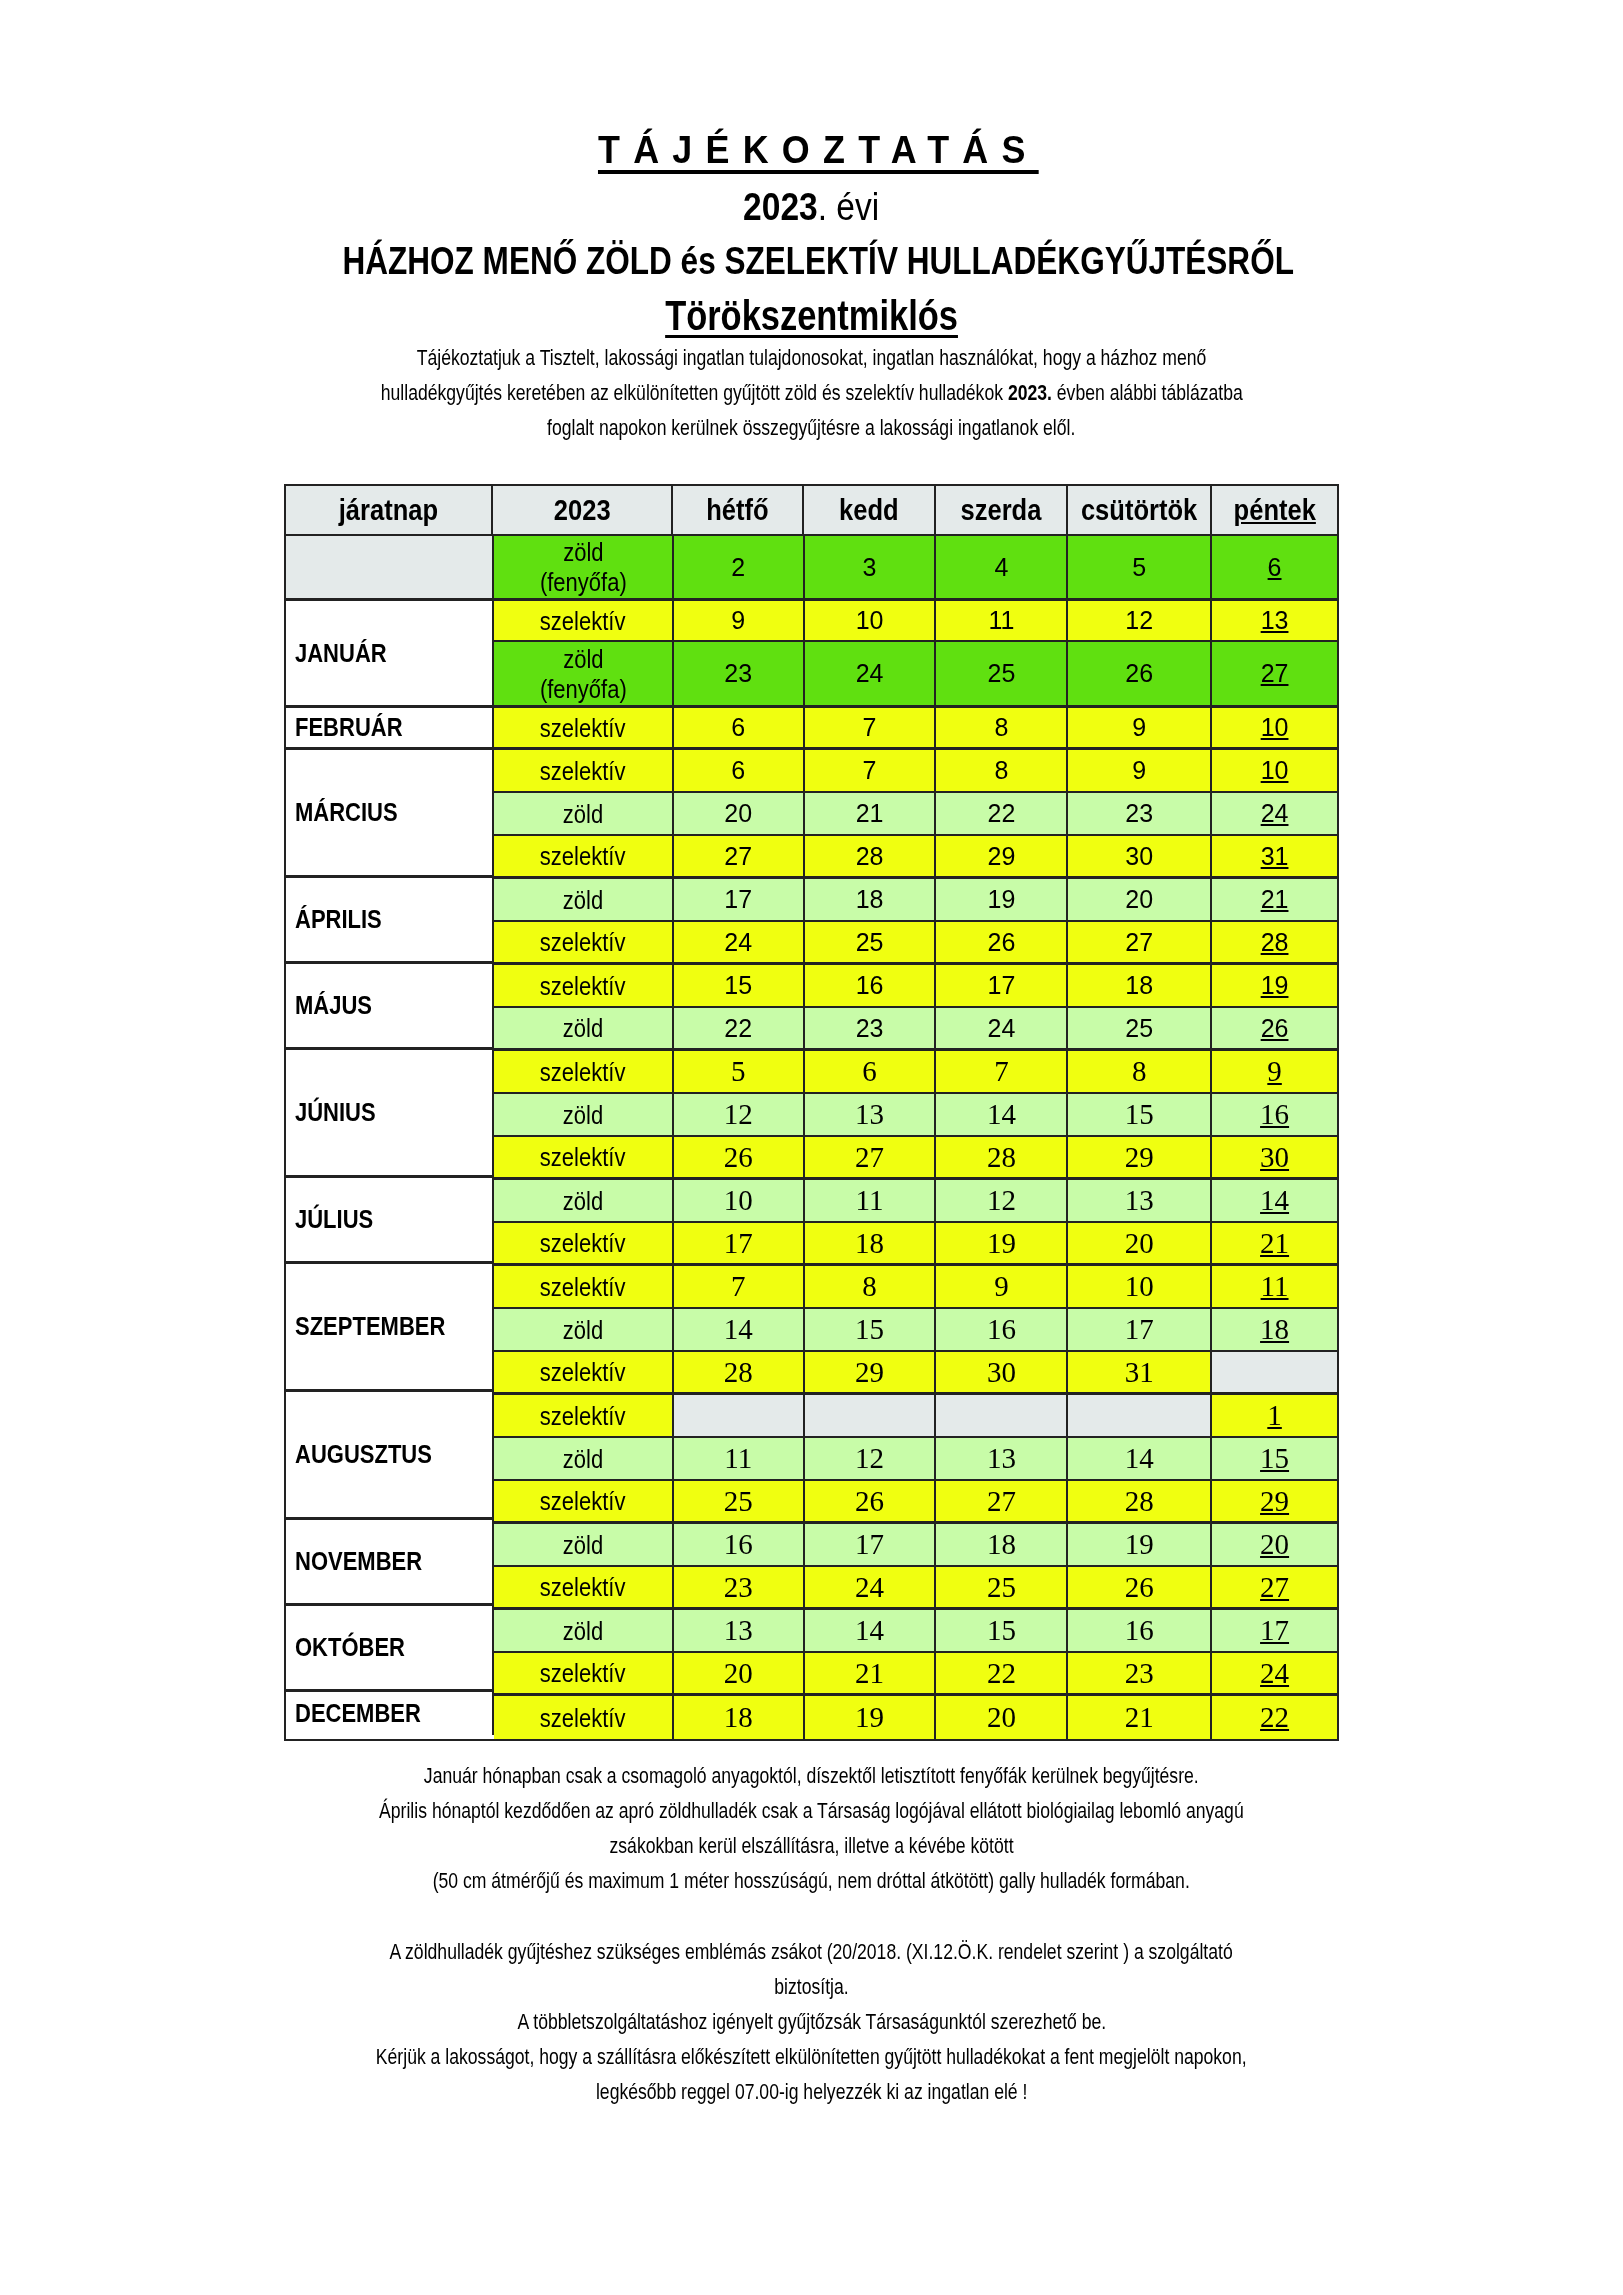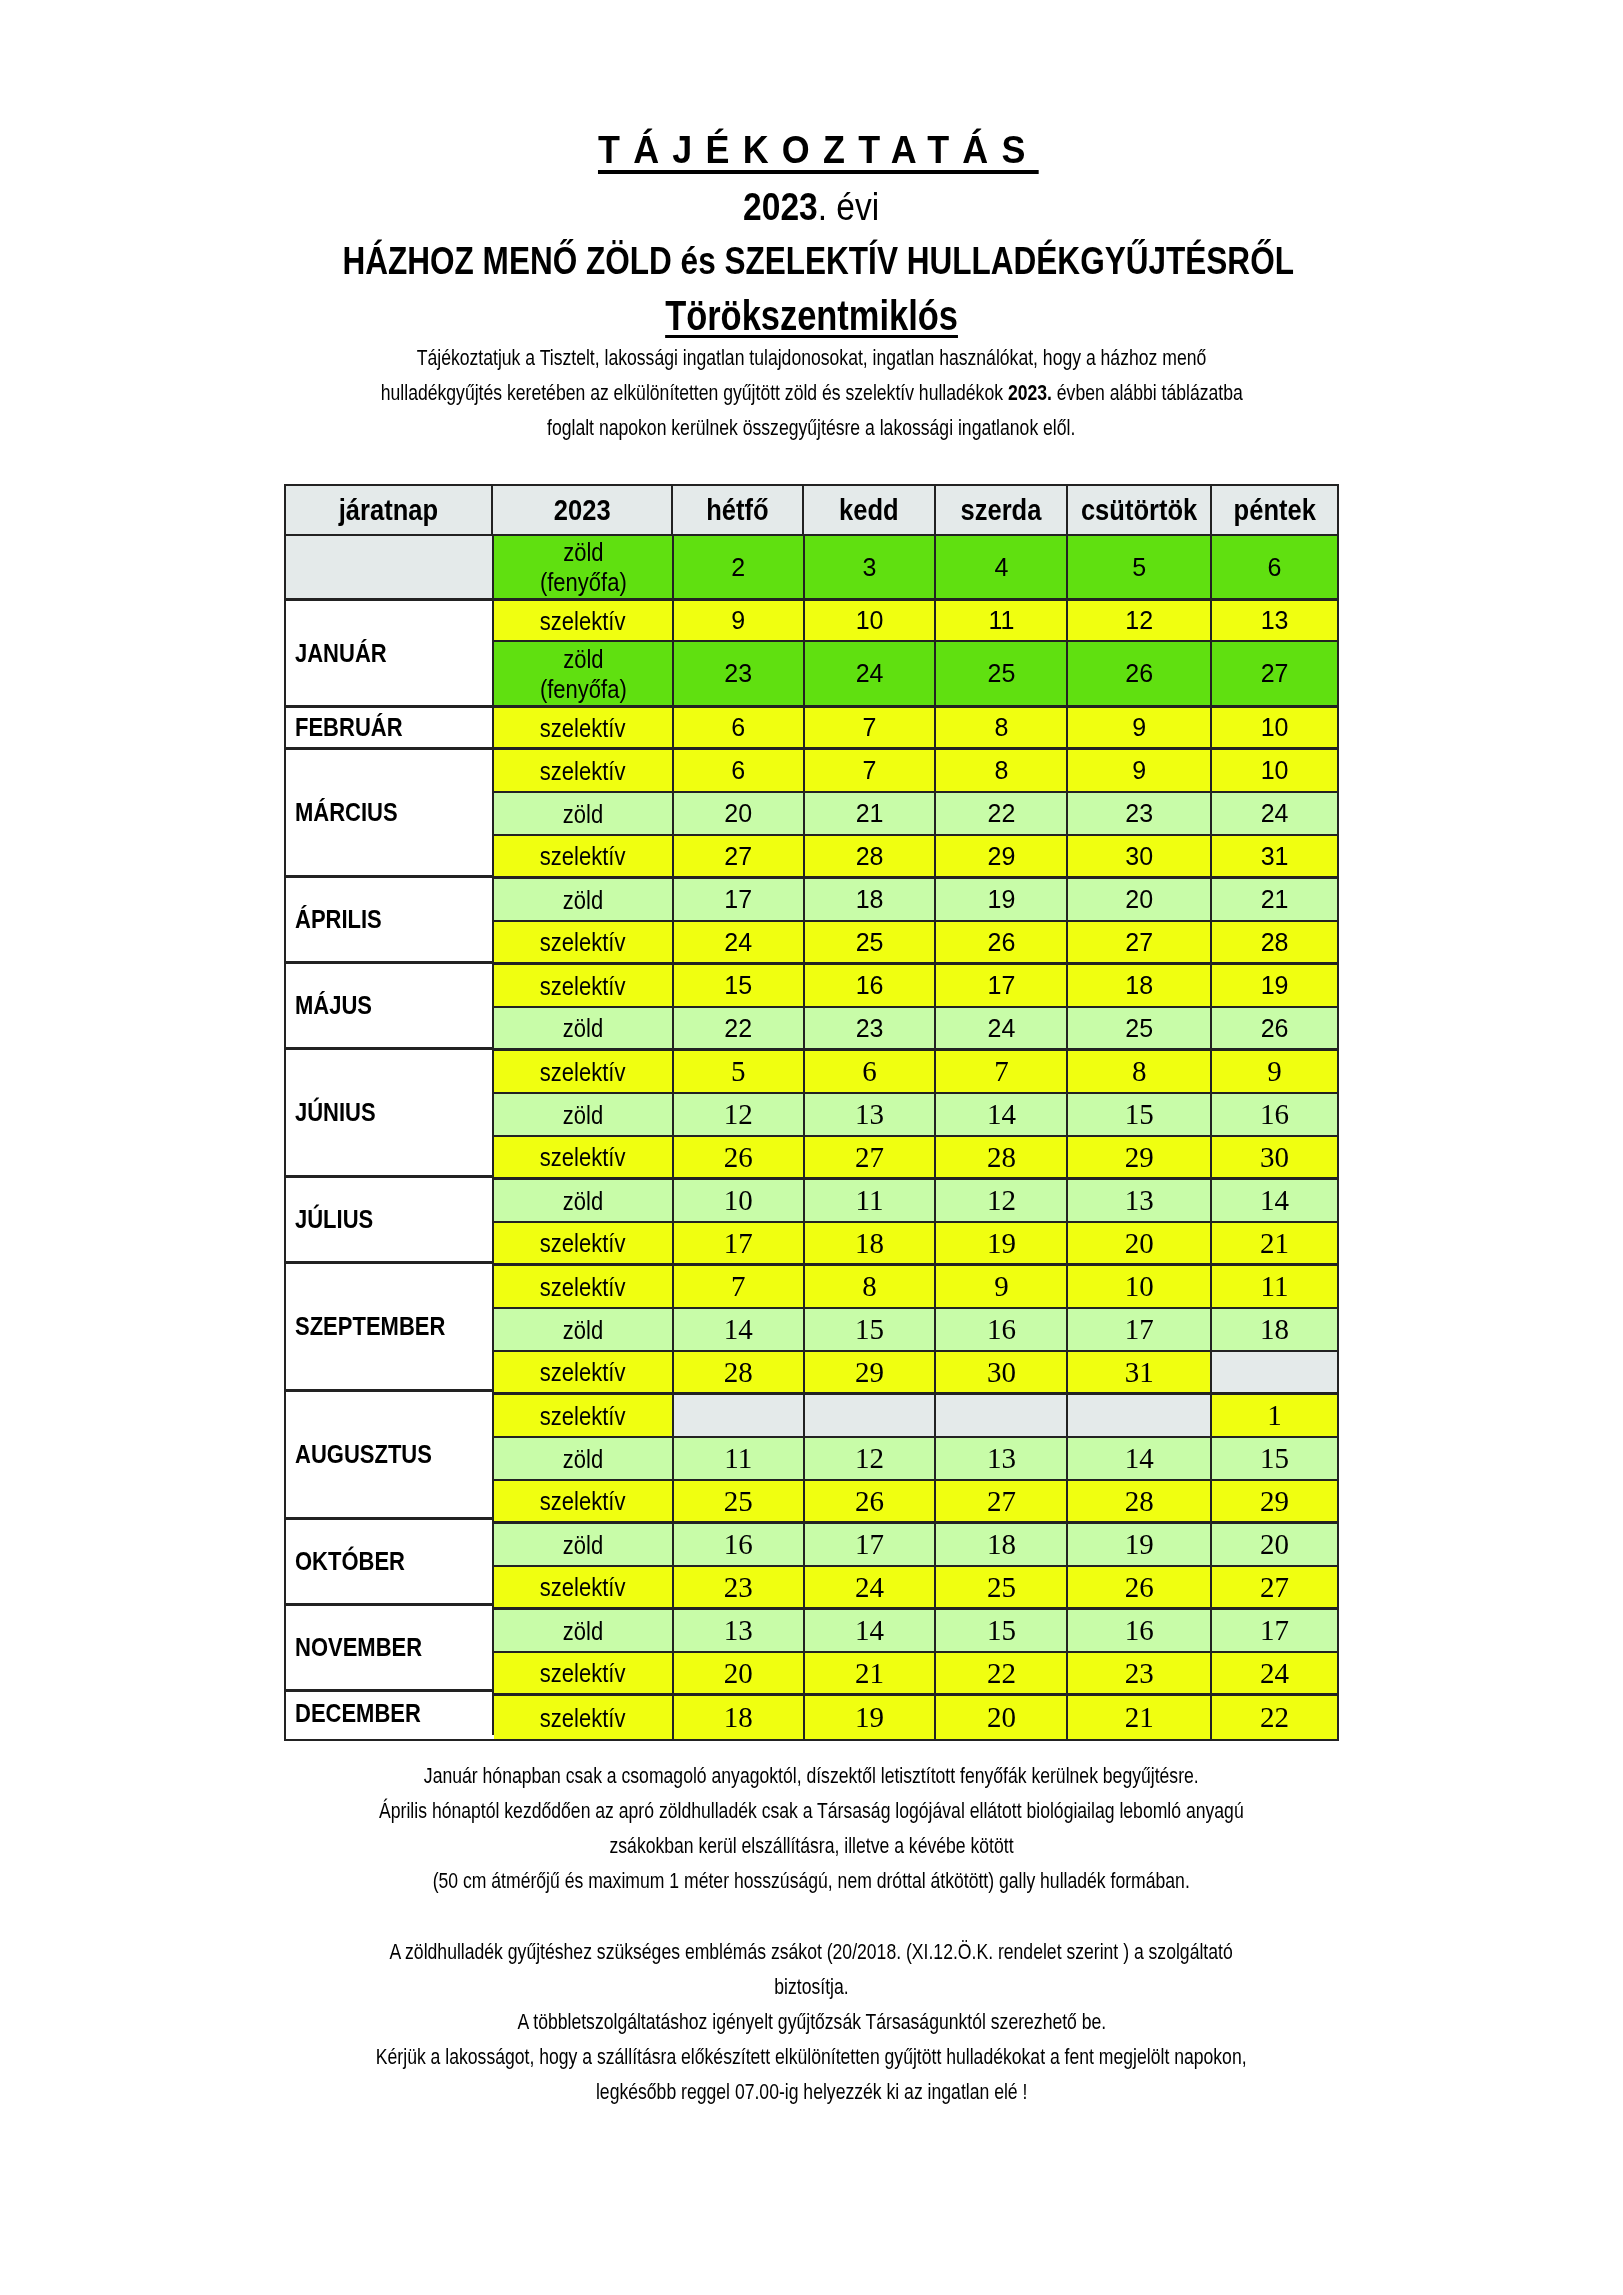--- a/index.html
+++ b/index.html
@@ -27,21 +27,21 @@
   .tbl { position: absolute; left: 284px; top: 484px; width: 1055px; border: 2.6px solid #222; box-sizing: border-box; font-family: "Liberation Sans", sans-serif; }
   .row { display: flex; box-sizing: border-box; }
   .cell { box-sizing: border-box; display: flex; align-items: center; justify-content: center; text-align: center; border-right: 2px solid #222; border-bottom: 2px solid #222; overflow: hidden; }
   .cell:last-child { border-right: none; }
   .c0 { width: 207px; }
   .c1 { width: 180px; }
   .c2 { width: 131px; }
   .c3 { width: 132px; }
   .c4 { width: 132px; }
   .c5 { width: 144px; }
-  .c6 { width: 125px; }
+  .c6 { width: 125px; text-decoration: underline; }
 
   .hdr .cell { background: #e4eaea; font-weight: bold; font-size: 29px; height: 50px; }
   .hdr .cell span { display: inline-block; transform: scaleX(0.88); }
 
   .grid { display: flex; }
   .months { display: flex; flex-direction: column; width: 226px; }
   .month-cell { box-sizing: border-box; border-right: 2px solid #222; border-bottom: 3.3px solid #222; background: #ffffff; display: flex; align-items: center; justify-content: flex-start; padding-left: 9.2px; font-weight: bold; font-size: 25px; }
   .month-cell.blank { background: #e4eaea; }
   .month-cell span { display: inline-block; transform: scaleX(0.88); transform-origin: left center; }
   .data { display: flex; flex-direction: column; width: 843px; }
@@ -121,24 +121,24 @@
         <div class="month-cell" style="height: 86px;">
           <span>JÚLIUS</span>
         </div>
         <div class="month-cell" style="height: 128px;">
           <span>SZEPTEMBER</span>
         </div>
         <div class="month-cell" style="height: 128px;">
           <span>AUGUSZTUS</span>
         </div>
         <div class="month-cell" style="height: 86px;">
+          <span>NOVEMBER</span>
+        </div>
+        <div class="month-cell" style="height: 86px;">
           <span>OKTÓBER</span>
-        </div>
-        <div class="month-cell" style="height: 86px;">
-          <span>NOVEMBER</span>
         </div>
         <div class="month-cell" style="height: 43px; border-bottom: none;">
           <span>DECEMBER</span>
         </div>
       </div>
     <div class="data" id="data-col">
         <div class="drow last-of-month" style="height: 65px;">
           <div class="cell c1 type bg-green">
             <span>
               <div>zöld</div>

